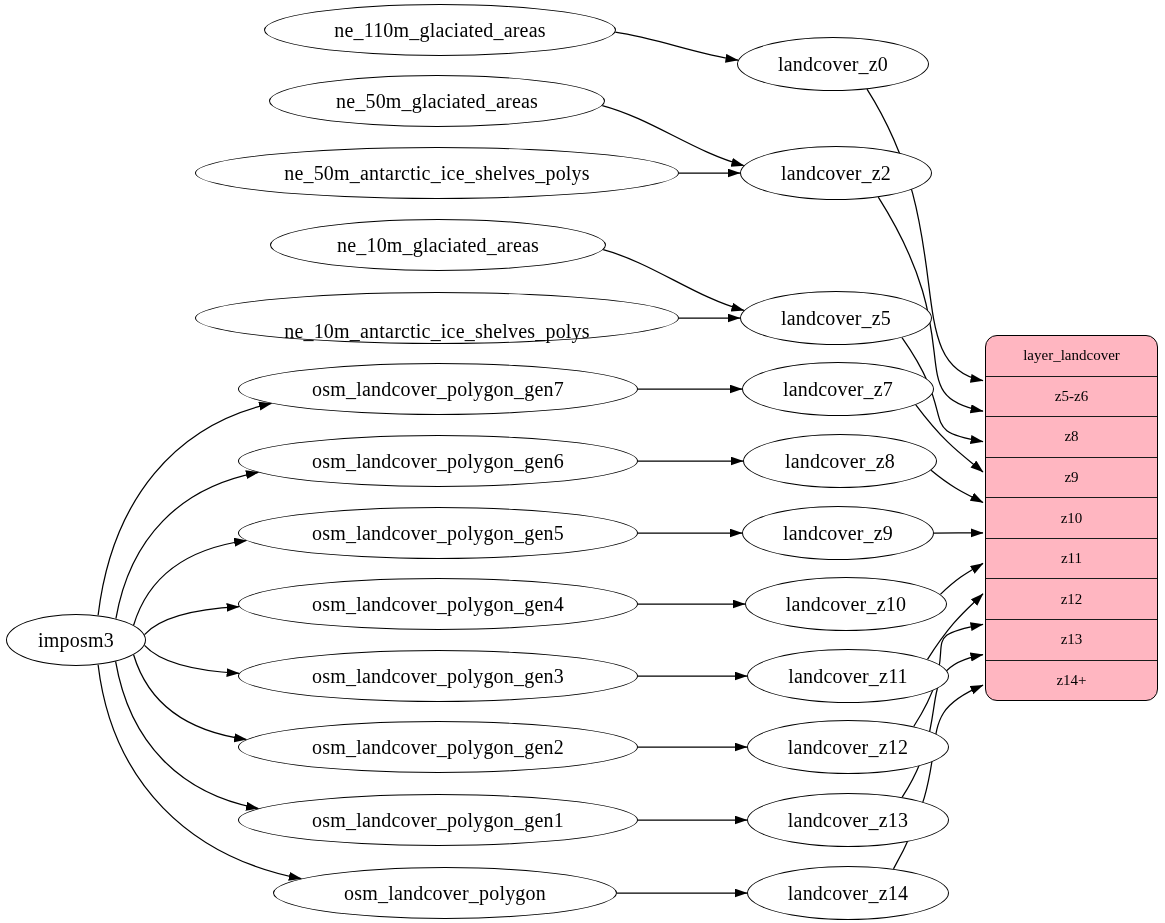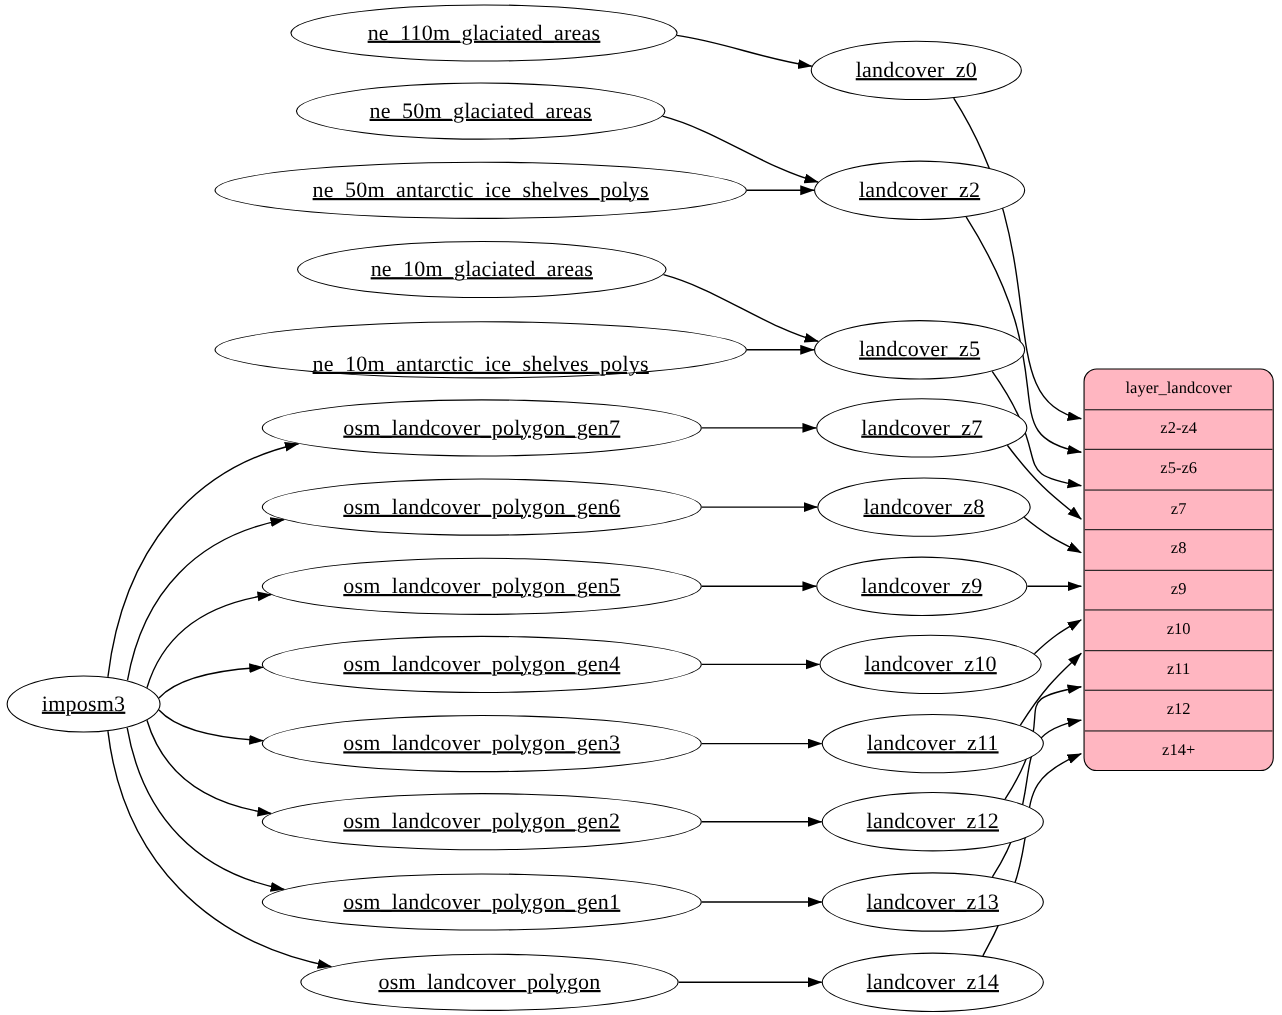--- a/index.html
+++ b/index.html
@@ -13,21 +13,20 @@
   }
   #edge-layer { position: absolute; left: 0; top: 0; z-index: 1; }
   .edge { fill: none; stroke: var(--stroke, #000); stroke-width: 1.25px; }
   .node {
     position: absolute;
     border: 1.4px solid var(--stroke, #000);
     border-radius: 50%;
     background: var(--node-fill, #fff);
     display: flex; align-items: center; justify-content: center;
     z-index: 2;
-    text-decoration: underline;
   }
   .nlabel {
     font-size: 20px; color: #000; white-space: nowrap;
     letter-spacing: 0.2px;
   }
   .lc-table {
     position: absolute; left: 985px; top: 335px;
     width: 173px; height: 366px;
     background: var(--table-fill, #ffb6c1);
     border: 1.6px solid var(--stroke, #000);
@@ -163,24 +162,23 @@
       <div class="node" style="left: 747px; top: 793px; width: 202px; height: 54px;">
         <span class="nlabel">landcover_z13</span>
       </div>
       <div class="node" style="left: 747px; top: 866px; width: 202px; height: 54px;">
         <span class="nlabel">landcover_z14</span>
       </div>
     </div>
 
   <div class="lc-table">
     <div class="trow">layer_landcover</div>
-    <div class="trow">z2-z4</div>
     <div class="trow">z5-z6</div>
-    <div class="trow">z7</div>
     <div class="trow">z8</div>
     <div class="trow">z9</div>
     <div class="trow">z10</div>
     <div class="trow">z11</div>
     <div class="trow">z12</div>
+    <div class="trow">z13</div>
     <div class="trow">z14+</div>
   </div>
 
 </div>
 
 </body></html>

